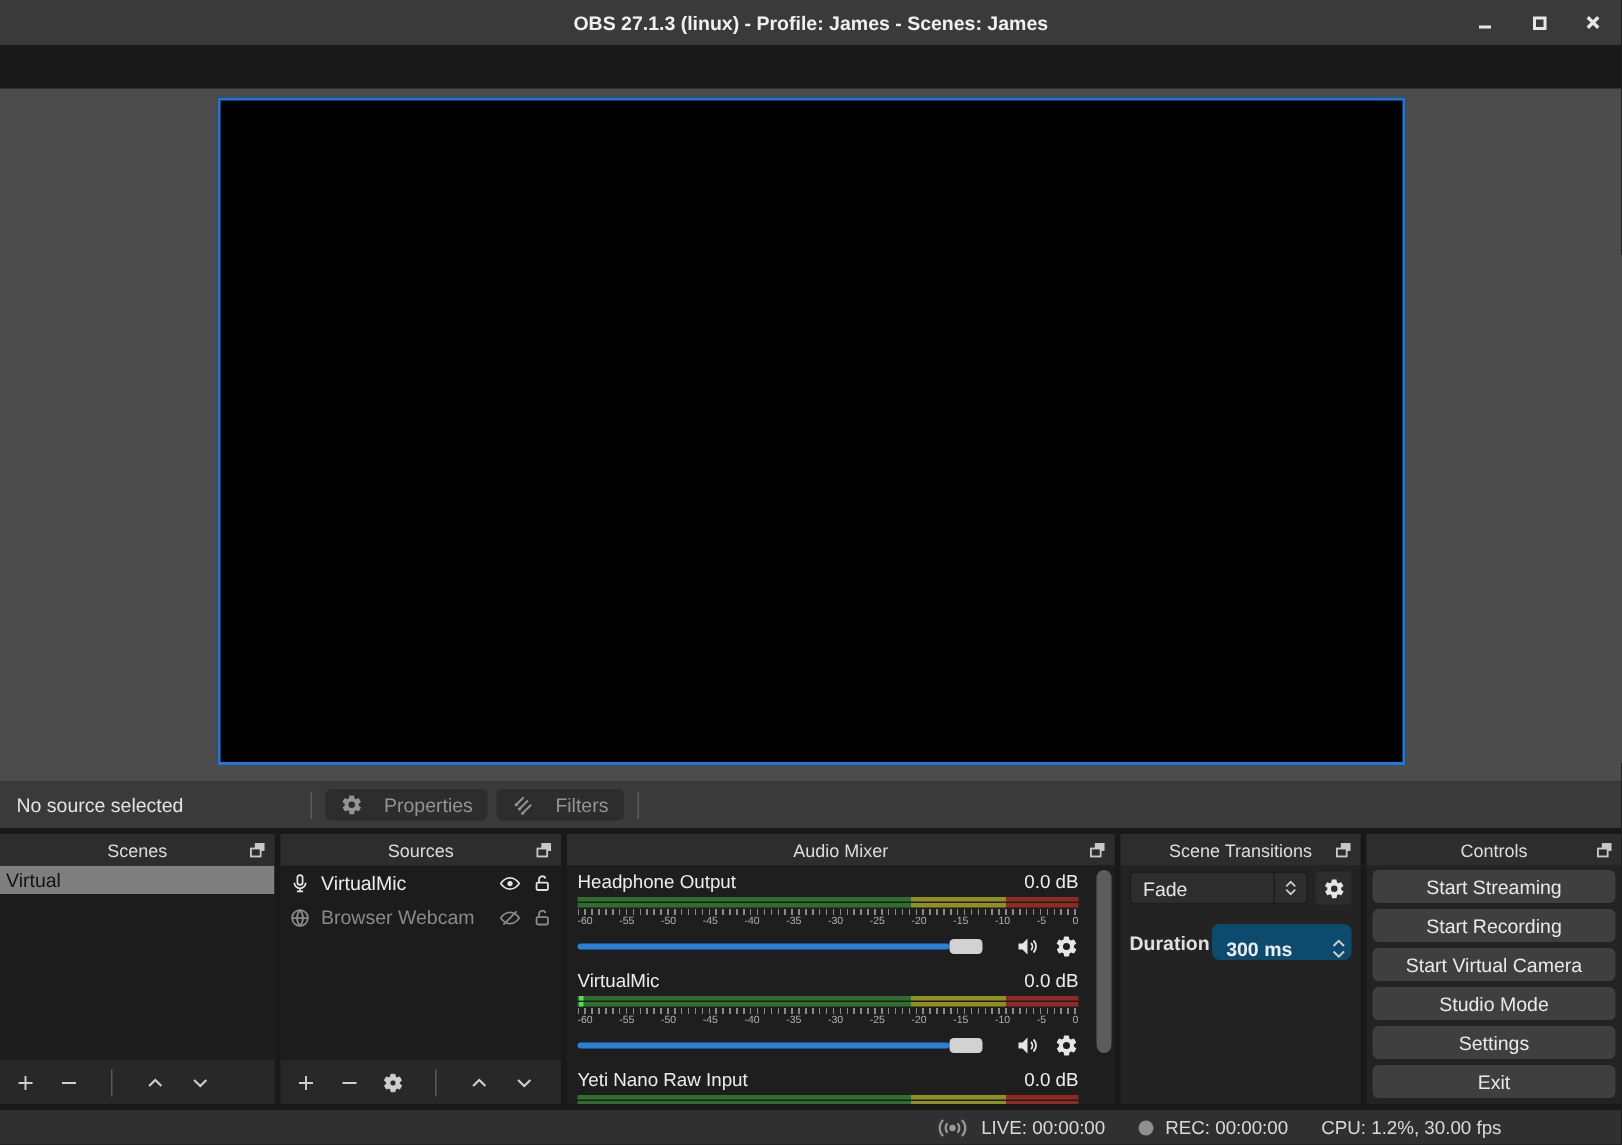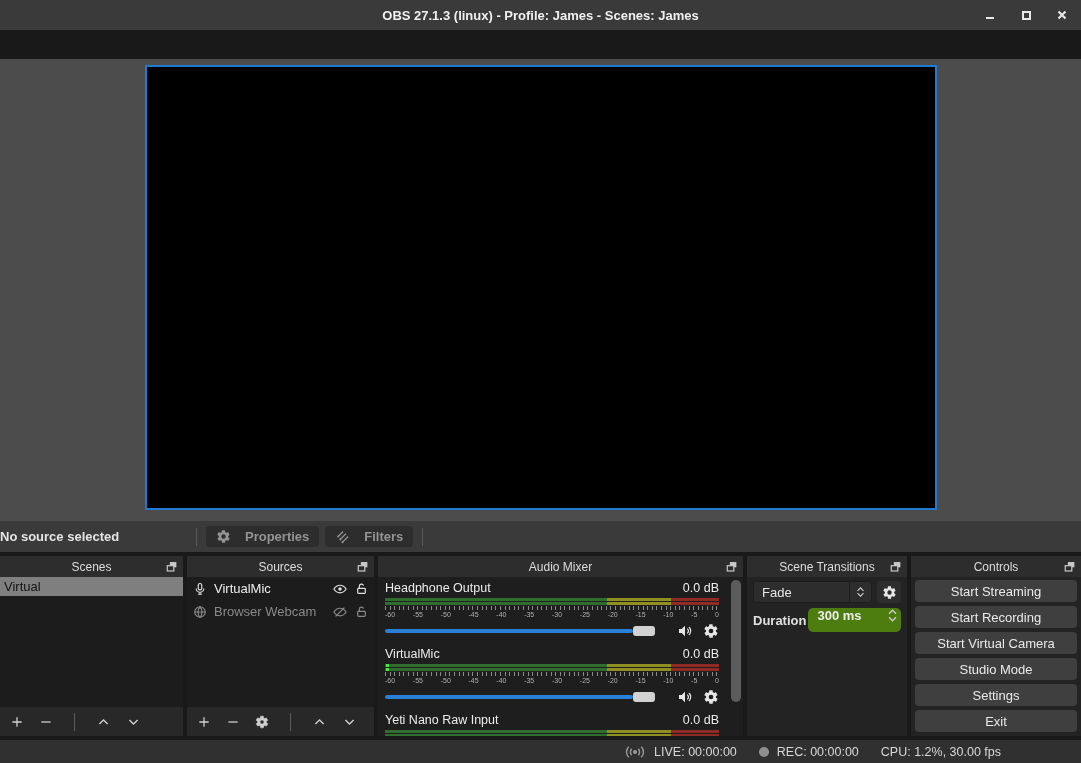--- a/index.html
+++ b/index.html
@@ -34,21 +34,21 @@
   
   .canvas-area { position:absolute; left:0; top:59px; width:1081px; height:462px; background:#4c4c4c; }
   .preview {
     position:absolute; left:145px; top:6px; width:792px; height:445px;
     background:#000; border:2px solid #2079d4;
   }
 
   
   .srcbar {
     position:absolute; left:0; top:521px; width:1081px; height:31px;
-    background:#3a3a3a; display:flex; align-items:center; padding-left:0;font-weight:bold;
+    background:#3a3a3a; display:flex; align-items:center; padding-left:11px;
   }
   .srcbar-status { color:#e4e4e4; font-size:13px; width:190px; }
   .vsep { width:1px; height:18px; background:#5a5a5a; margin:0 6px; }
   .tool-btn {
     display:flex; align-items:center; gap:14px; background:#2d2d2d; border-radius:4px;
     padding:3px 10px; margin:0 3px; color:#949494; font-size:13px; cursor:default;
   }
   .tool-btn svg { fill:#949494; stroke:#949494; }
 
   
@@ -97,34 +97,34 @@
   .slider-row { display:flex; align-items:center; gap:9px; margin:5px 0 9px 0; height:15px; }
   .vol-slider { flex:1 1 auto; position:relative; height:13px; cursor:pointer; }
   .vol-track { position:absolute; left:0; top:5px; height:4px; width:88%; background:#2a7fd6; border-radius:2px; }
   .vol-handle { position:absolute; left:88%; top:2px; width:22px; height:10px; background:#d2d2d2; border-radius:3px; }
   .mix-icon { cursor:pointer; display:flex; }
   .mix-icon svg { fill:#e6e6e6; }
   .mixer-scrollbar { position:absolute; right:2px; top:3px; width:10px; height:122px; background:#5c5c5c; border-radius:5px; cursor:pointer; }
 
   
   .trans-body { flex:1 1 auto; padding:4px 6px; }
-  .trans-row1 { display:flex; align-items:center; gap:5px; margin-bottom:5px; }
+  .trans-row1 { display:flex; align-items:center; gap:5px; margin-bottom:13px; }
   .combo {
     flex:1 1 auto; height:22px; background:#2d2d2d; border:1px solid #1d1d1d; border-radius:3px;
     display:flex; align-items:center; cursor:pointer;
   }
   .combo-text { flex:1 1 auto; padding-left:8px; font-size:13px; color:#e6e6e6; }
   .combo-arrows { width:22px; display:flex; flex-direction:column; align-items:center; justify-content:center; border-left:1px solid #1d1d1d; height:100%; }
   .combo-arrows svg { stroke:#cfcfcf; }
   .gear-btn { width:24px; height:22px; background:#2d2d2d; border-radius:3px; display:flex; align-items:center; justify-content:center; cursor:pointer; }
   .gear-btn svg { fill:#e6e6e6; }
   .trans-row2 { display:flex; align-items:center; gap:2px;font-weight:bold; }
   .duration-label { font-size:13px; color:#e0e0e0; }
   .spinbox {
-    flex:1 1 auto; height:24px; background:#4d7c0f; border-radius:5px; display:flex; align-items:flex-start; cursor:text;
+    flex:1 1 auto; height:24px; background:#0c4a6e; border-radius:5px; display:flex; align-items:flex-end; cursor:text;
   }
   .spin-value { flex:1 1 auto; padding-left:9px; font-size:13px; color:#ececec; }
   .spin-arrows { width:18px; display:flex; flex-direction:column; align-items:center; justify-content:center; gap:1px; }
   .spin-arrows svg { stroke:#cfcfcf; }
 
   
   .controls-body { flex:1 1 auto; padding:3px 4px; display:flex; flex-direction:column; gap:4px; }
   .ctl-btn {
     height:22px; background:#3f3f3f; border:none; border-radius:4px; color:#e9e9e9;
     font-size:13px; font-family:inherit; cursor:pointer;

